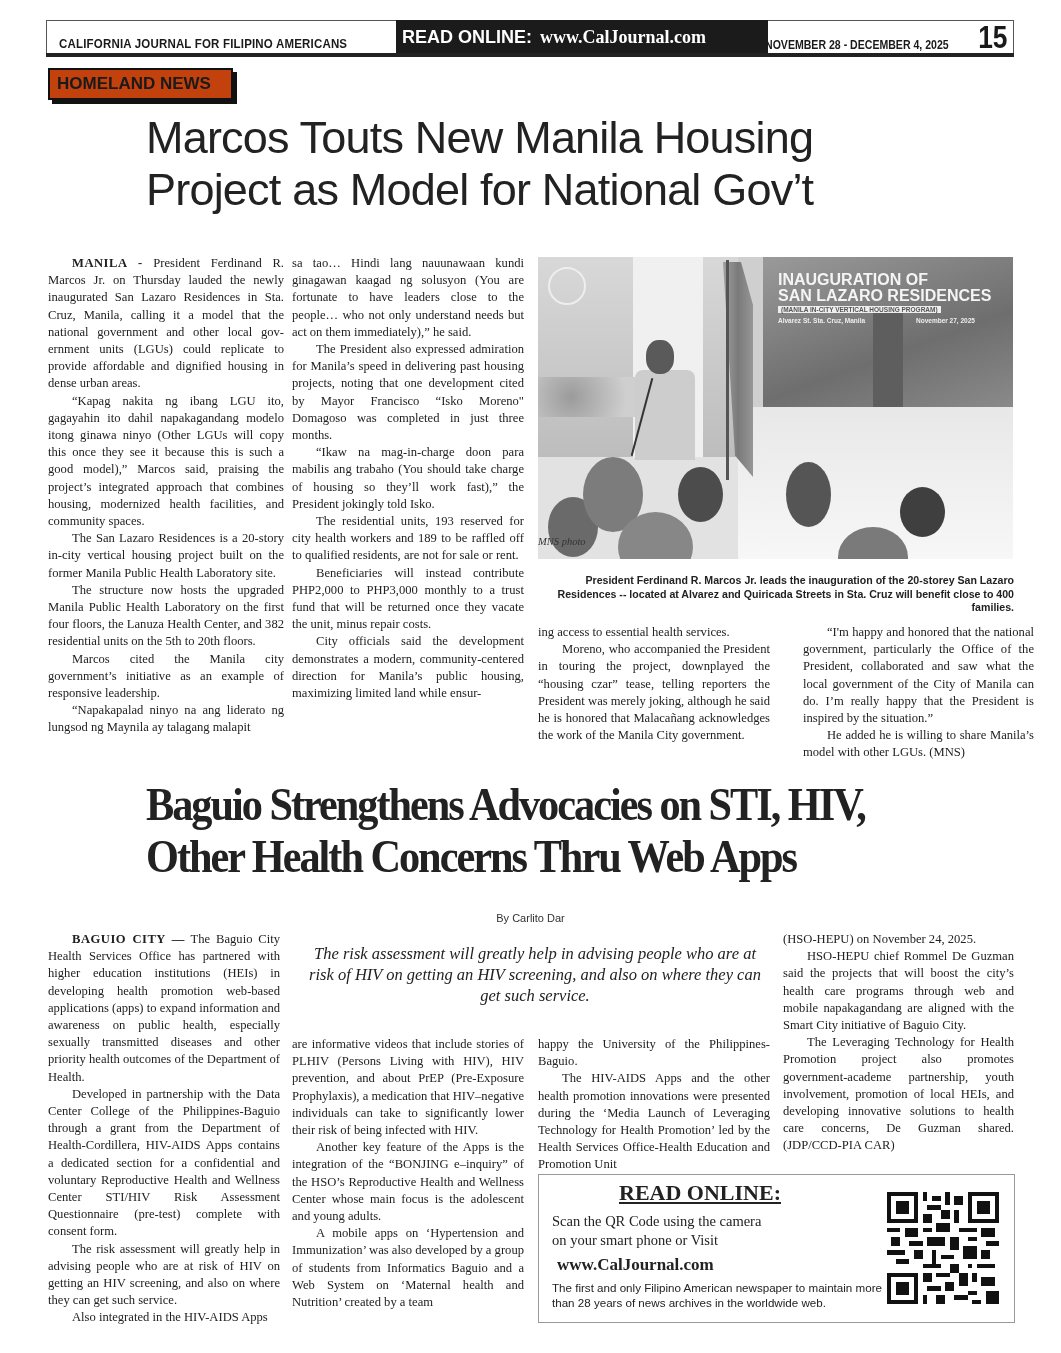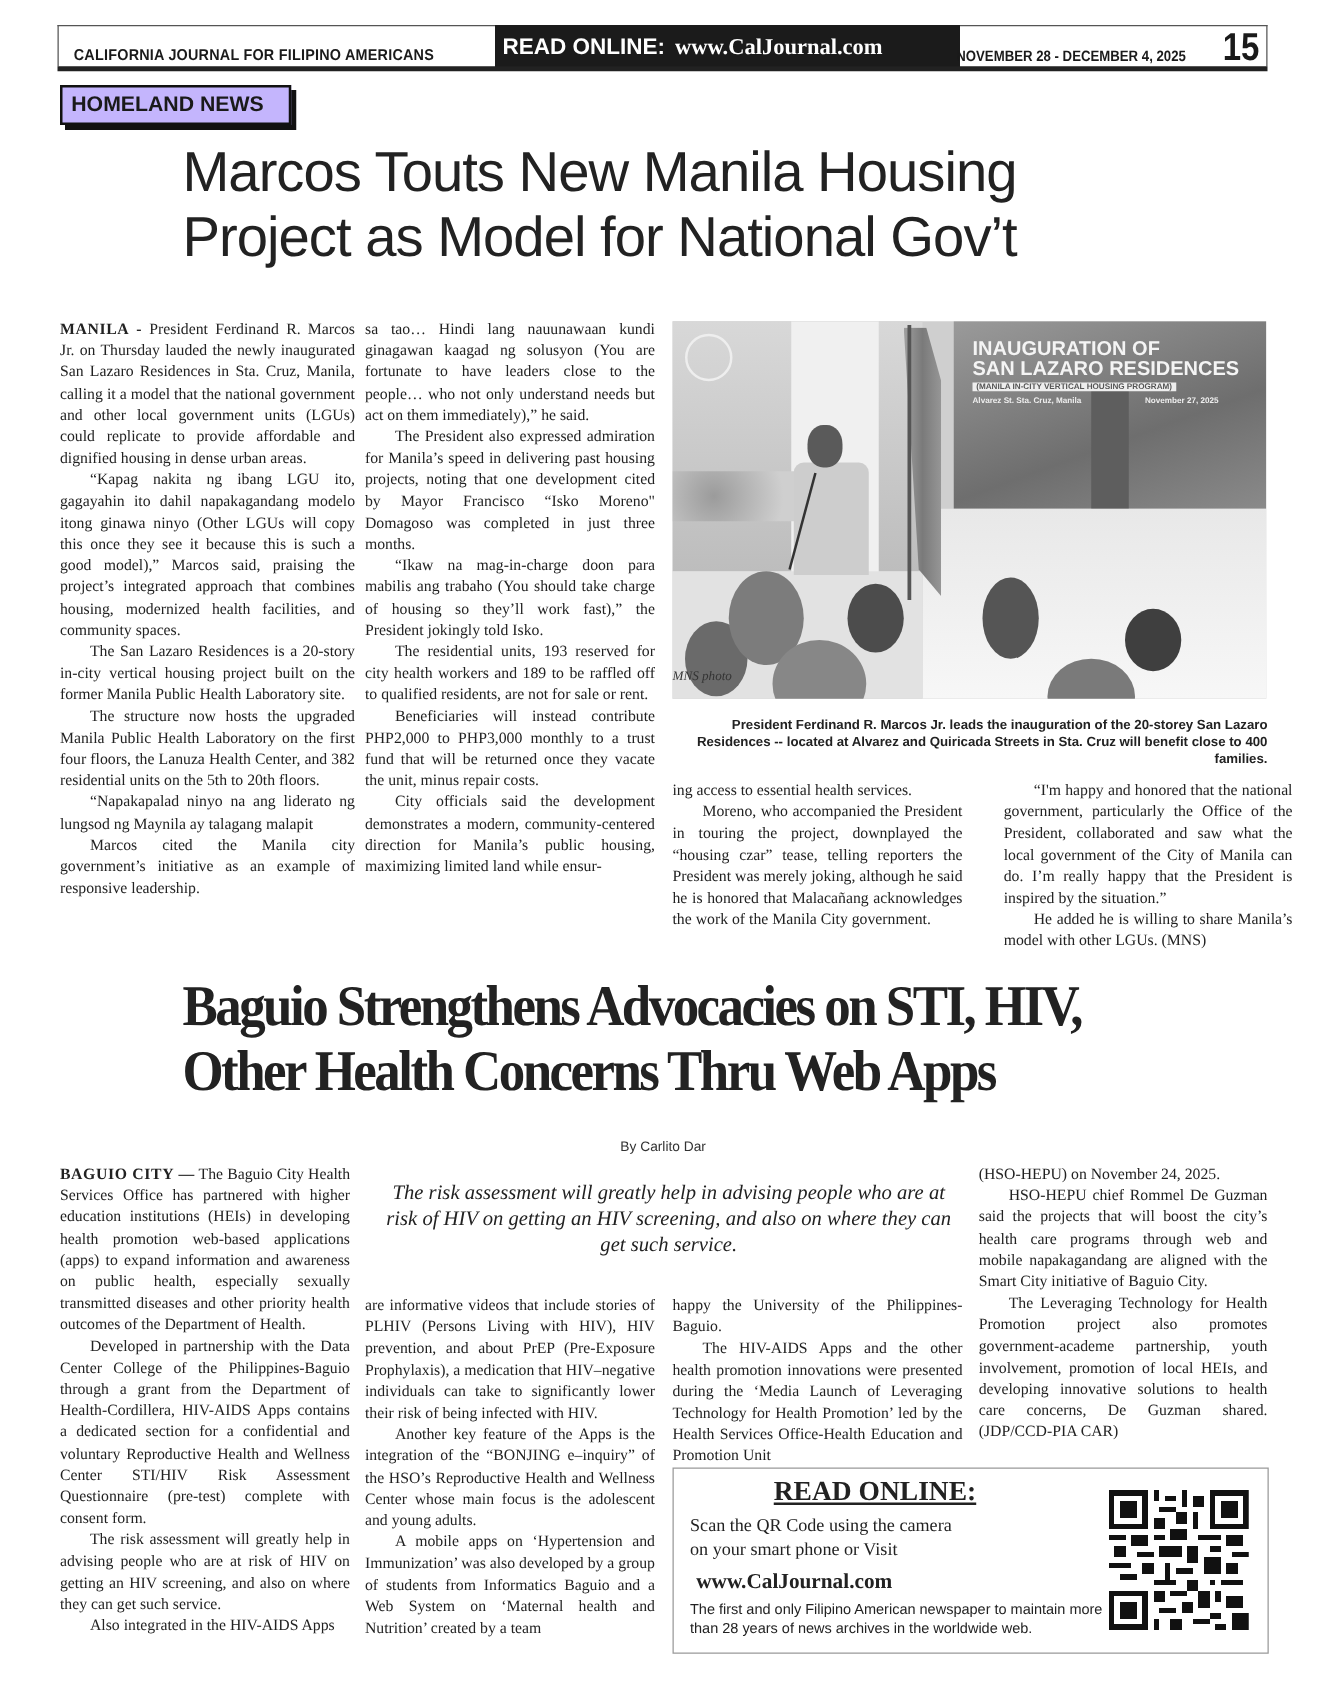--- a/index.html
+++ b/index.html
@@ -9,30 +9,30 @@
   
   .masthead { position: absolute; left: 46px; top: 20px; width: 968px; height: 33px; border: 1px solid #555; border-bottom: none; }
   .masthead-rule { position: absolute; left: 46px; top: 53px; width: 968px; height: 4px; border-top: 3px solid #222; border-bottom: 1px solid #222; }
   .pub-name { position: absolute; left: 12px; top: 16px; font-family: "Liberation Sans", sans-serif; font-weight: bold; font-size: 12.5px; letter-spacing: 0.2px; transform: scaleX(0.92); transform-origin: left; }
   .read-online-bar { position: absolute; left: 349px; top: -1px; width: 372px; height: 34px; background: #1b1b1b; color: #fff; display: flex; align-items: center; padding-left: 6px; gap: 8px; }
   .read-online-bar .lbl { font-family: "Liberation Sans", sans-serif; font-weight: bold; font-size: 18px; }
   .read-online-bar .url { font-family: "Liberation Serif", serif; font-weight: bold; font-size: 18px; }
   .issue-date { position: absolute; left: 718px; top: 17px; font-family: "Liberation Sans", sans-serif; font-weight: bold; font-size: 12px; transform: scaleX(0.88); transform-origin: left; }
   .page-num { position: absolute; right: 6px; top: -1px; font-family: "Liberation Sans", sans-serif; font-weight: bold; font-size: 31px; transform: scaleX(0.85); transform-origin: right; }
 
-  .section-tag { position: absolute; left: 48px; top: 68px; width: 185px; height: 32px; border: 2px solid #111; background: #c4b5fd; box-shadow: 4px 4px 0 #111; font-family: "Liberation Sans", sans-serif; font-weight: bold; font-size: 17px; display: flex; align-items: center; padding-left: 7px; }
+  .section-tag { position: absolute; left: 48px; top: 68px; width: 185px; height: 32px; border: 2px solid #111; background: #c2410c; box-shadow: 4px 4px 0 #111; font-family: "Liberation Sans", sans-serif; font-weight: bold; font-size: 17px; display: flex; align-items: center; padding-left: 7px; }
 
   
   .headline1 { position: absolute; left: 146px; top: 112px; width: 860px; font-family: "Liberation Sans", sans-serif; font-weight: normal; font-size: 45px; line-height: 52px; letter-spacing: -0.8px; color: #222; }
 
   
   .col { position: absolute; font-size: 12.6px; line-height: 17.2px; text-align: justify; color: #222; hyphens: manual; }
   .col p { text-indent: 24px; }
   .col p.lead { text-indent: 0; }
-  .dateline { font-weight: bold; letter-spacing: 0.5px; }
+  .dateline { font-weight: bold; letter-spacing: 0.5px; margin-left: 24px; }
 
   .a1c1 { left: 48px; top: 255px; width: 236px; }
   .a1c2 { left: 292px; top: 255px; width: 232px; }
   .a1c3 { left: 538px; top: 624px; width: 232px; }
   .a1c4 { left: 783px; top: 624px; width: 231px; margin-left: 20px; }
 
   
   .photo { position: absolute; left: 538px; top: 257px; width: 475px; height: 302px; overflow: hidden; background: #cfcfcf; }
   .photo .bg-left { position: absolute; left: 0; top: 0; width: 200px; height: 200px; background: linear-gradient(180deg, #d8d8d8, #bdbdbd); }
   .photo .pillar { position: absolute; left: 95px; top: 0; width: 70px; height: 210px; background: #f0f0f0; }
@@ -95,22 +95,22 @@
 <h1 class="headline1">
   <div>Marcos Touts New Manila Housing</div>
   <div>Project as Model for National Gov’t</div>
 </h1>
 
 <div class="col a1c1">
   <p class="lead"><span class="dateline">MANILA -</span><span> President Ferdinand R. Marcos Jr. on Thursday lauded the newly inaugurated San Lazaro Residences in Sta. Cruz, Manila, calling it a model that the national government and other local gov­ernment units (LGUs) could replicate to provide affordable and dignified housing in dense urban areas.</span></p>
   <p>“Kapag nakita ng ibang LGU ito, gagayahin ito dahil napakagandang modelo itong ginawa ninyo (Other LGUs will copy this once they see it because this is such a good model),” Marcos said, prais­ing the project’s integrated approach that combines housing, modernized health facilities, and community spaces.</p>
   <p>The San Lazaro Residences is a 20-story in-city vertical housing project built on the former Manila Public Health Labo­ratory site.</p>
   <p>The structure now hosts the up­graded Manila Public Health Laboratory on the first four floors, the Lanuza Health Center, and 382 residential units on the 5th to 20th floors.</p>
+  <p>Marcos cited the Manila city government’s initiative as an example of responsive leadership.</p>
   <p>“Napakapalad ninyo na ang liderato ng lungsod ng Maynila ay talagang malapit</p>
-  <p>Marcos cited the Manila city government’s initiative as an example of responsive leadership.</p>
 </div>
 
 <div class="col a1c2">
   <p class="lead">sa tao… Hindi lang nauunawaan kundi ginagawan kaagad ng solusyon (You are fortunate to have leaders close to the people… who not only understand needs but act on them immediately),” he said.</p>
   <p>The President also expressed admi­ration for Manila’s speed in delivering past housing projects, noting that one devel­opment cited by Mayor Francisco “Isko Moreno" Domagoso was completed in just three months.</p>
   <p>“Ikaw na mag-in-charge doon para mabilis ang trabaho (You should take charge of housing so they’ll work fast),” the President jokingly told Isko.</p>
   <p>The residential units, 193 reserved for city health workers and 189 to be raffled off to qualified residents, are not for sale or rent.</p>
   <p>Beneficiaries will instead contribute PHP2,000 to PHP3,000 monthly to a trust fund that will be returned once they va­cate the unit, minus repair costs.</p>
   <p>City officials said the development demonstrates a modern, community-cen­tered direction for Manila’s public hous­ing, maximizing limited land while ensur-</p>
 </div>

